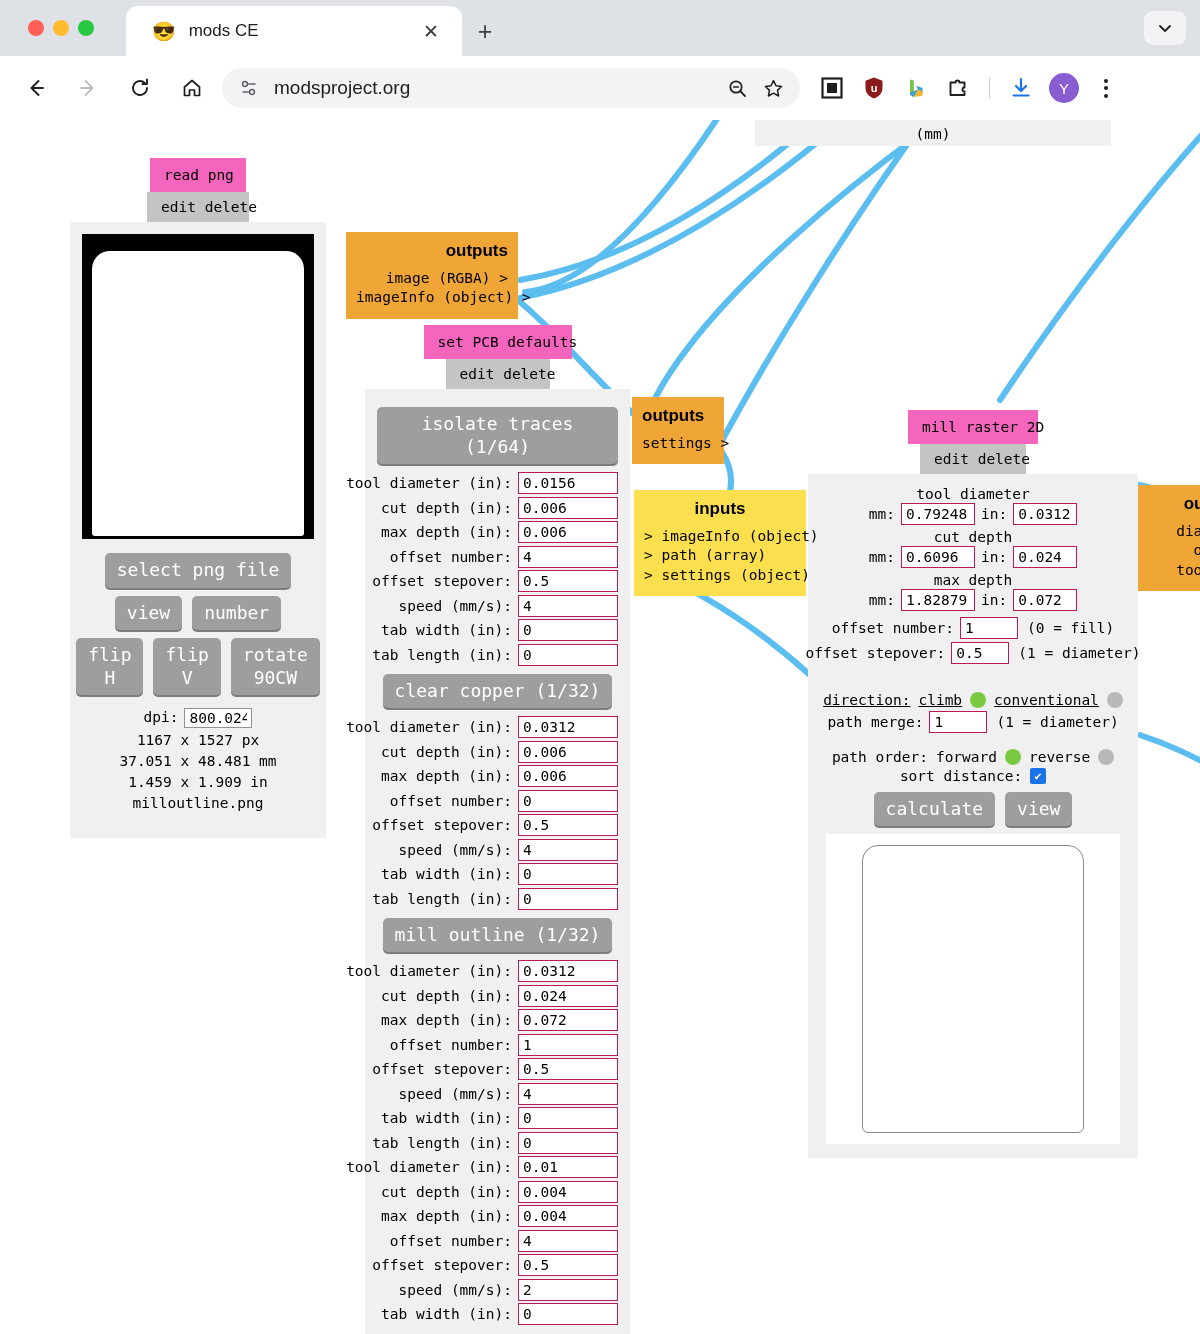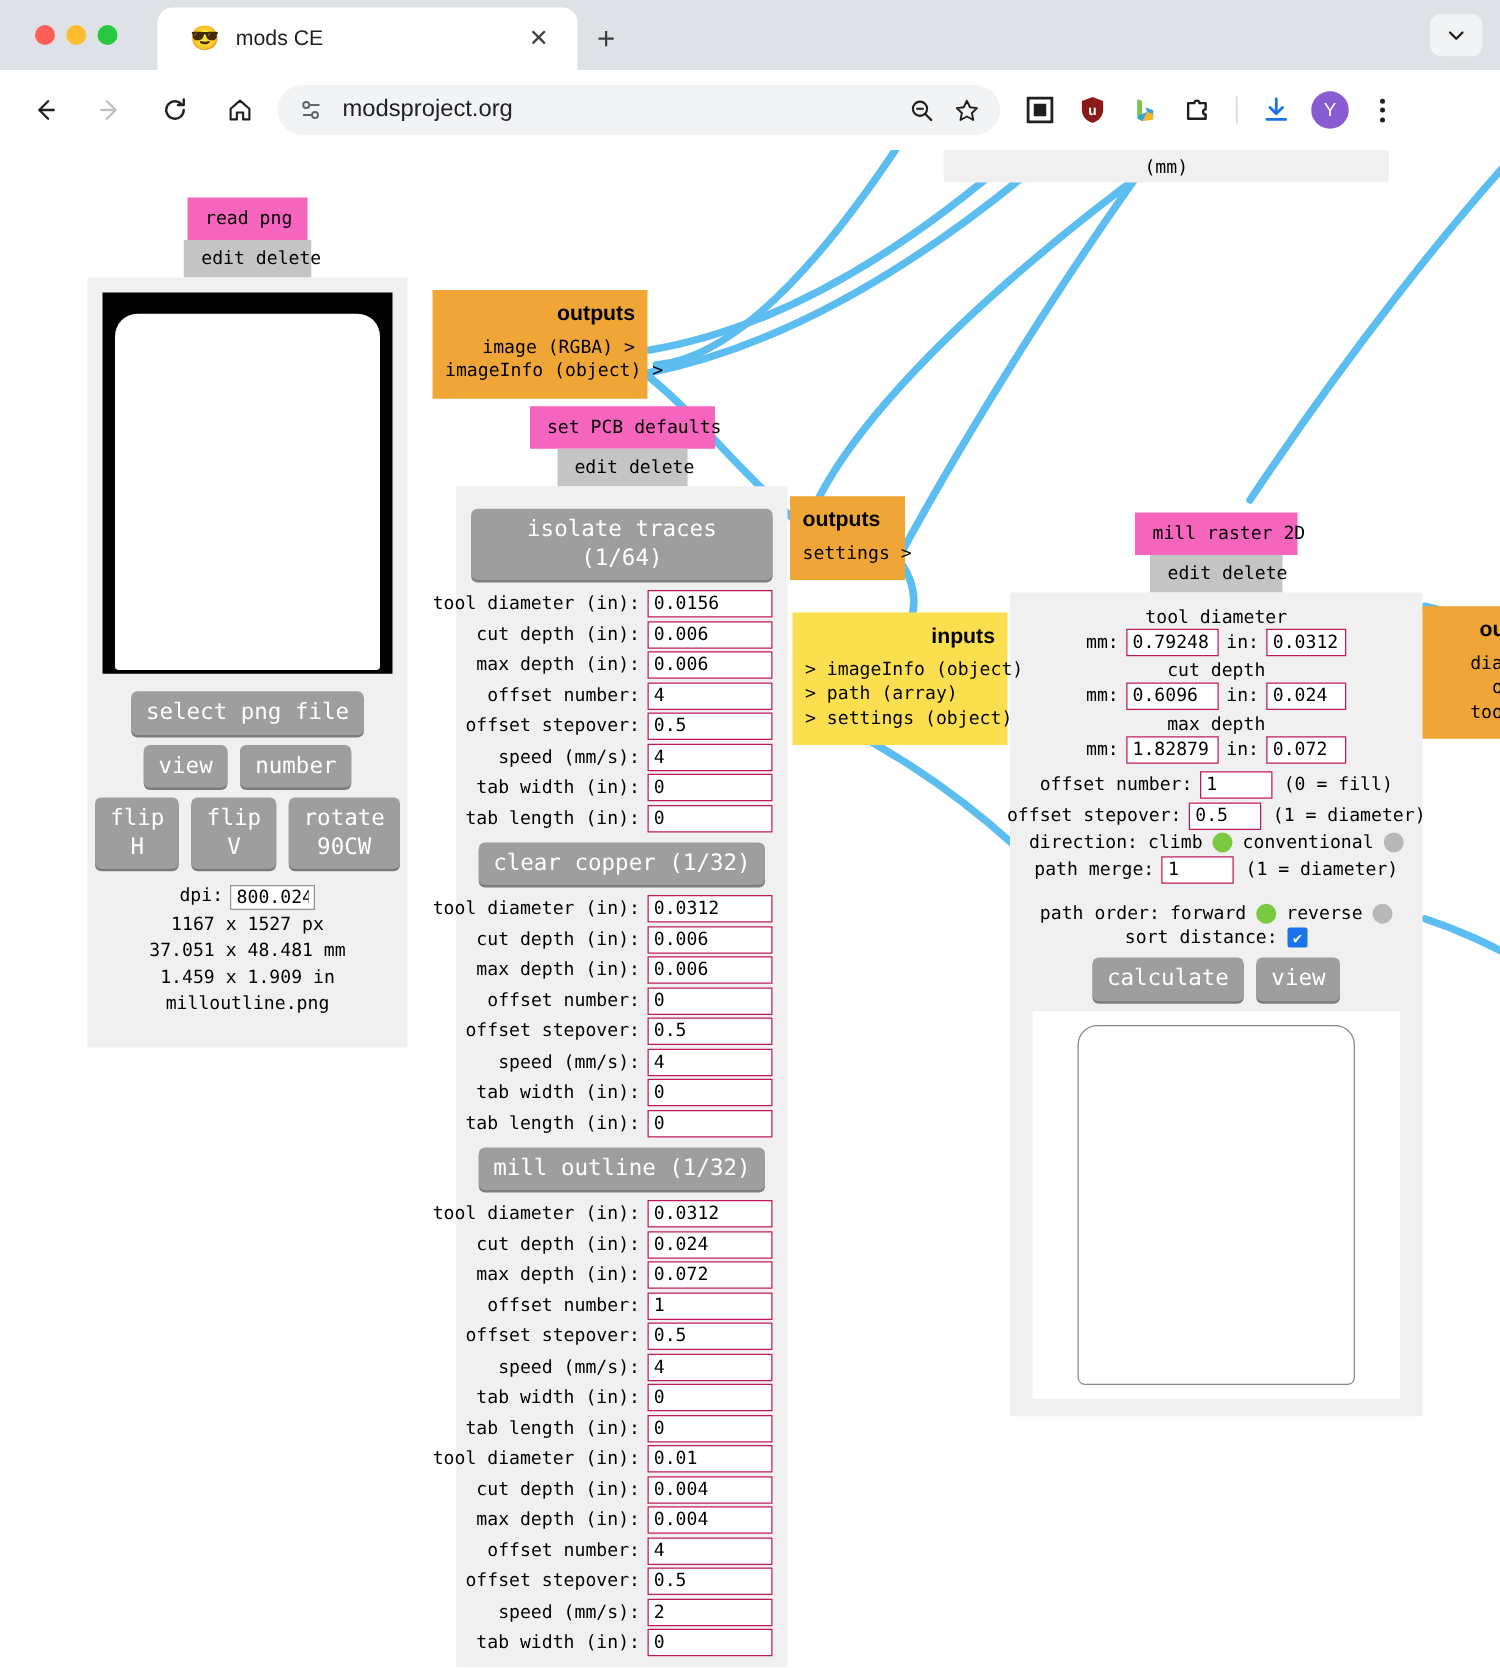--- a/index.html
+++ b/index.html
@@ -121,21 +121,21 @@
   .io-box.right .io-head { text-align: right; }
   .io-line { line-height: 1.33; white-space: nowrap; }
   .io-box.right .io-line { text-align: right; }
 
   .inputs-box {
     position: absolute; background: #fcdf4e; color: #000;
     font-family: "DejaVu Sans Mono", monospace; font-size: 14.5px;
     padding: 9px 10px 11px 10px;
   }
   .inputs-box .io-head { font-family: "Liberation Sans", sans-serif;
-    font-weight: bold; font-size: 17px; margin-bottom: 8px; text-align: right; }
+    font-weight: bold; font-size: 17px; margin-bottom: 8px; text-align: center; }
 
   
   .btn {
     background: #9e9e9e; color: #ffffff; border: none; border-radius: 5px;
     font-family: "DejaVu Sans Mono", monospace; font-size: 18px;
     padding: 6px 12px; cursor: pointer; box-shadow: 0 2px 0 #7d7d7d;
     line-height: 1.25;
   }
   .btn-row { display: flex; justify-content: center; gap: 10px; margin: 8px 0; }
 
@@ -578,21 +578,21 @@
         <input class="pinput" style="width: 58px;" value="1">
         <span class="pnote">(0 = fill)</span>
       </div>
 
       <div class="prow" style="justify-content:center;">
         <span class="plabel">offset stepover:</span>
         <input class="pinput" style="width: 58px;" value="0.5">
         <span class="pnote">(1 = diameter)</span>
       </div>
 
-      <div class="radio-row" style="margin-top:2px;">
+      <div class="radio-row" style="margin-top:28px;text-decoration:underline;">
         <span>direction:</span>
         <span>climb</span>
         <span class="radio on"></span>
         <span>conventional</span>
         <span class="radio"></span>
       </div>
 
       <div class="prow" style="justify-content:center;">
         <span class="plabel">path merge:</span>
         <input class="pinput" style="width: 58px;" value="1">

